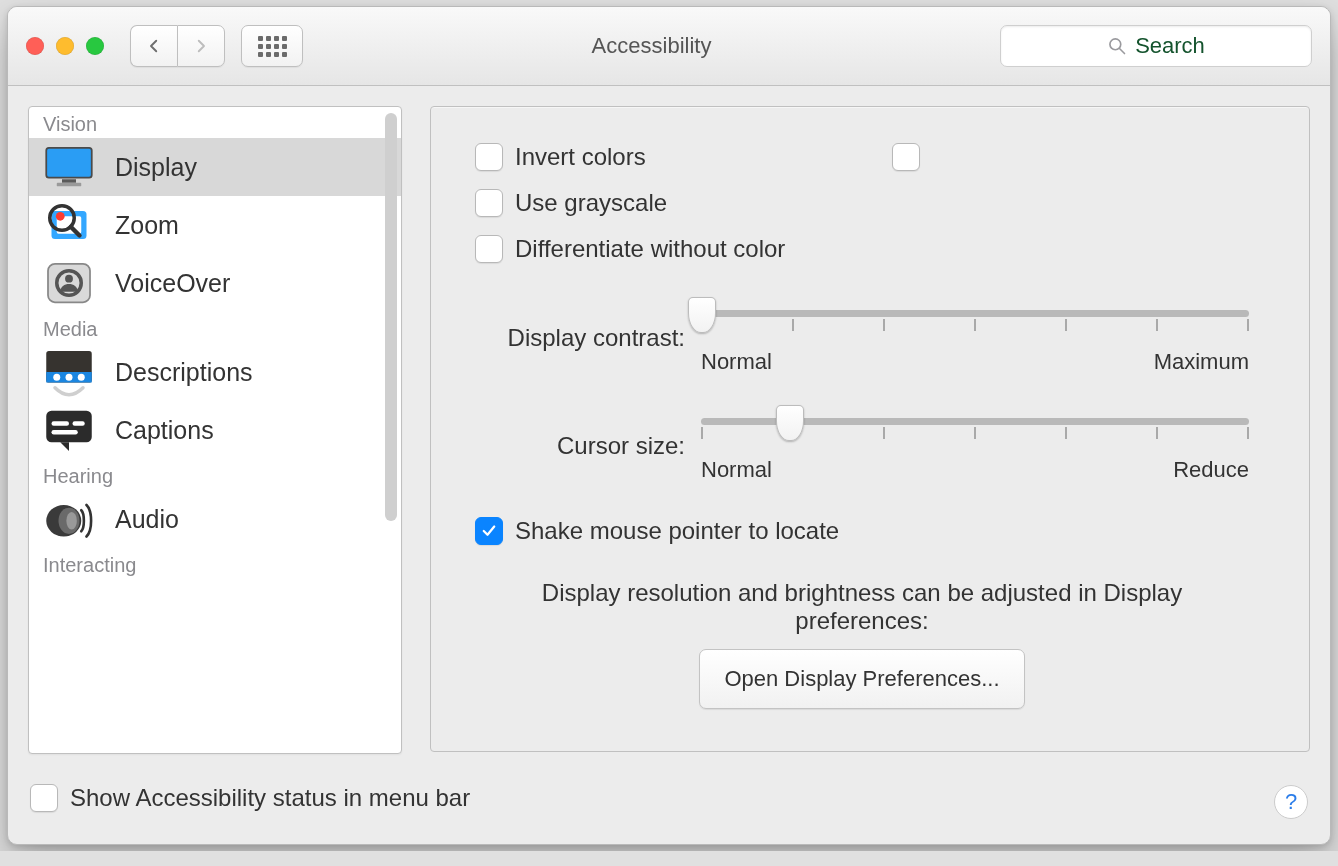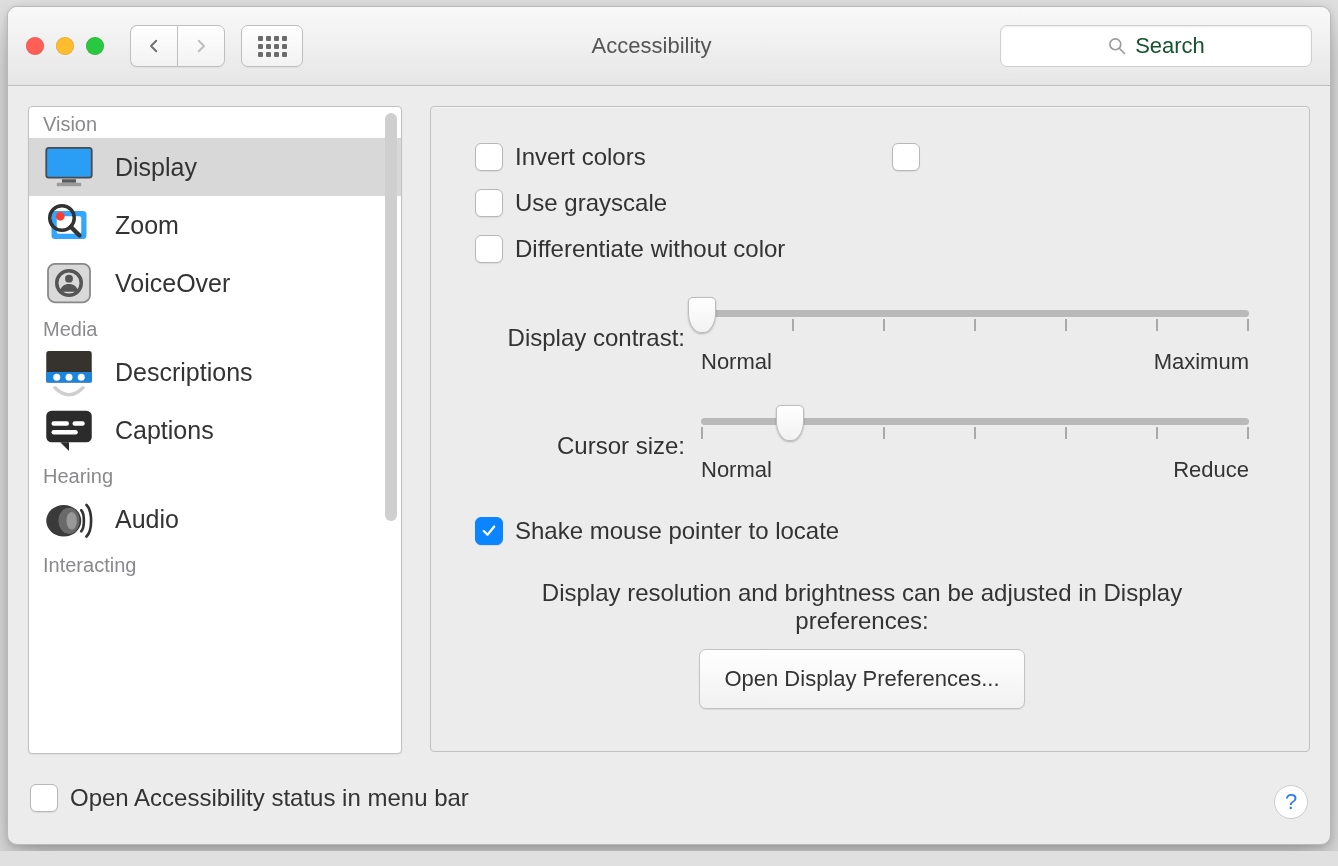--- a/index.html
+++ b/index.html
@@ -393,17 +393,17 @@
       <div class="open-row">
         <div style="margin-bottom:14px;">Display resolution and brightness can be adjusted in Display preferences:</div>
         <div class="mac-btn">Open Display Preferences...</div>
       </div>
     </div>
   </div>
 
   <div class="footer">
     <div class="checkbox-row">
       <div class="ckbx"></div>
-      <span style="font-size:24px">Open Accessibility status in menu bar</span>
+      <span style="font-size:24px">Show Accessibility status in menu bar</span>
     </div>
     <div class="help">?</div>
   </div>
 </div>
 
 </body></html>

